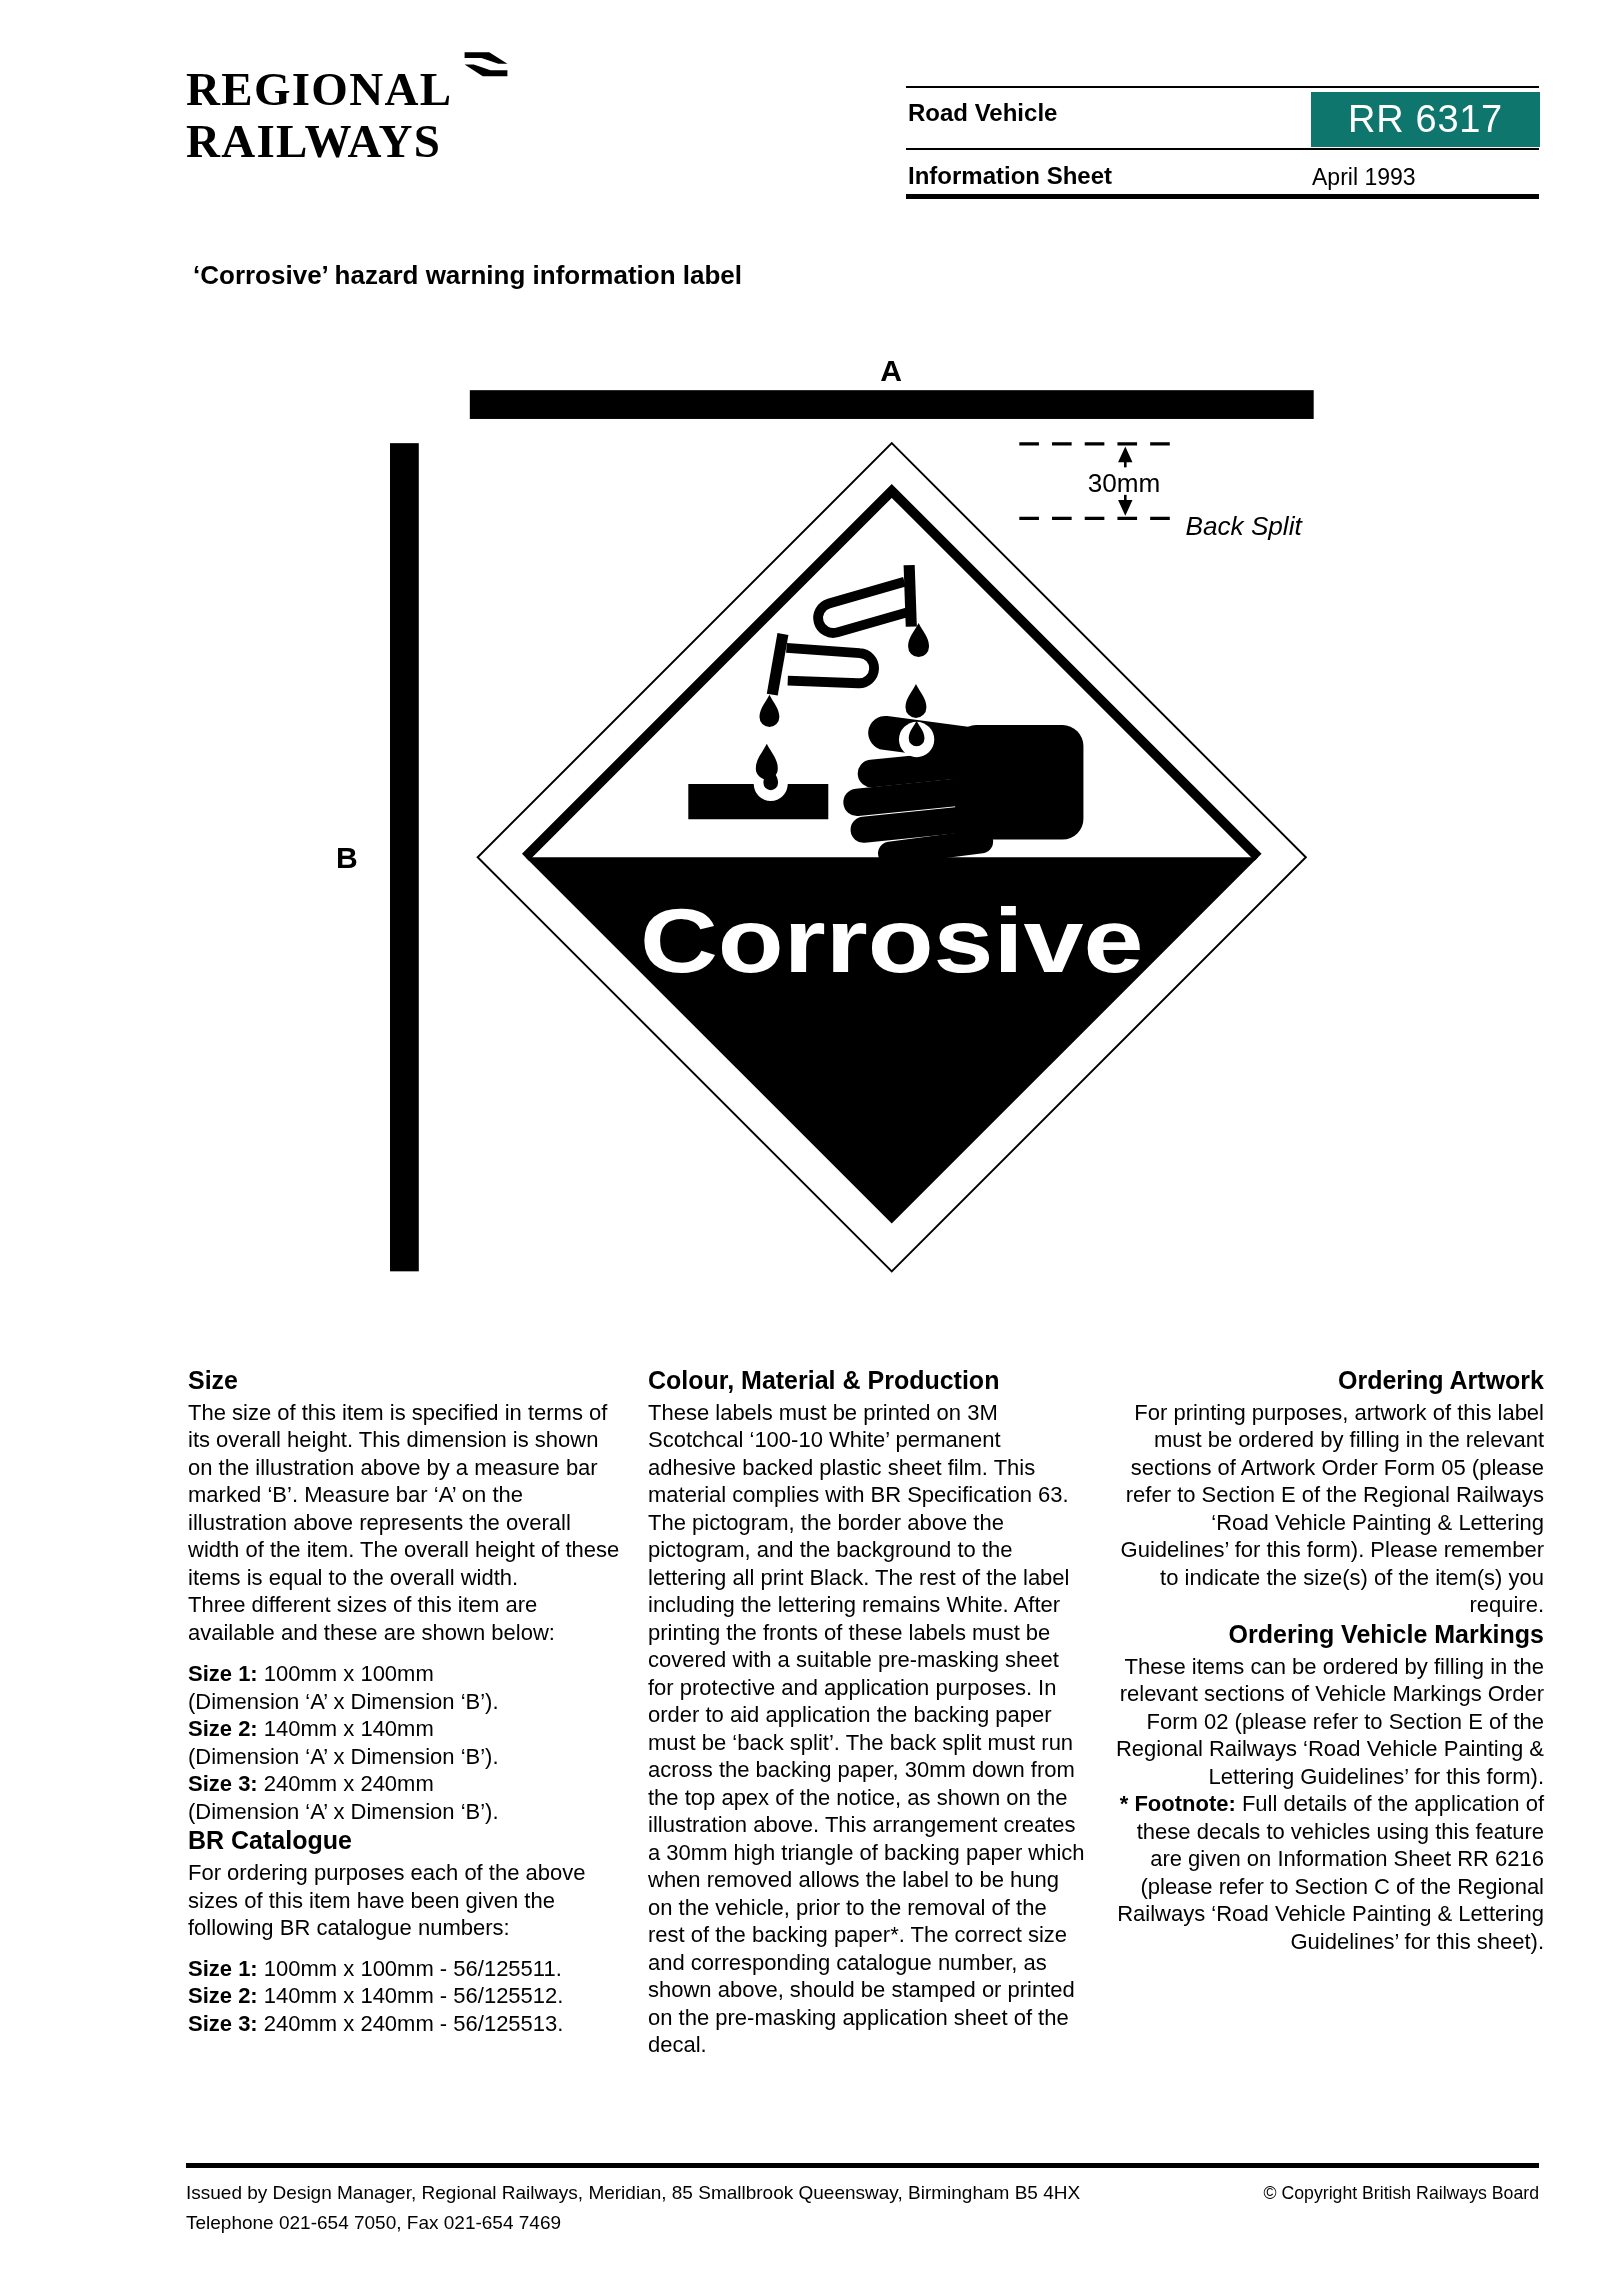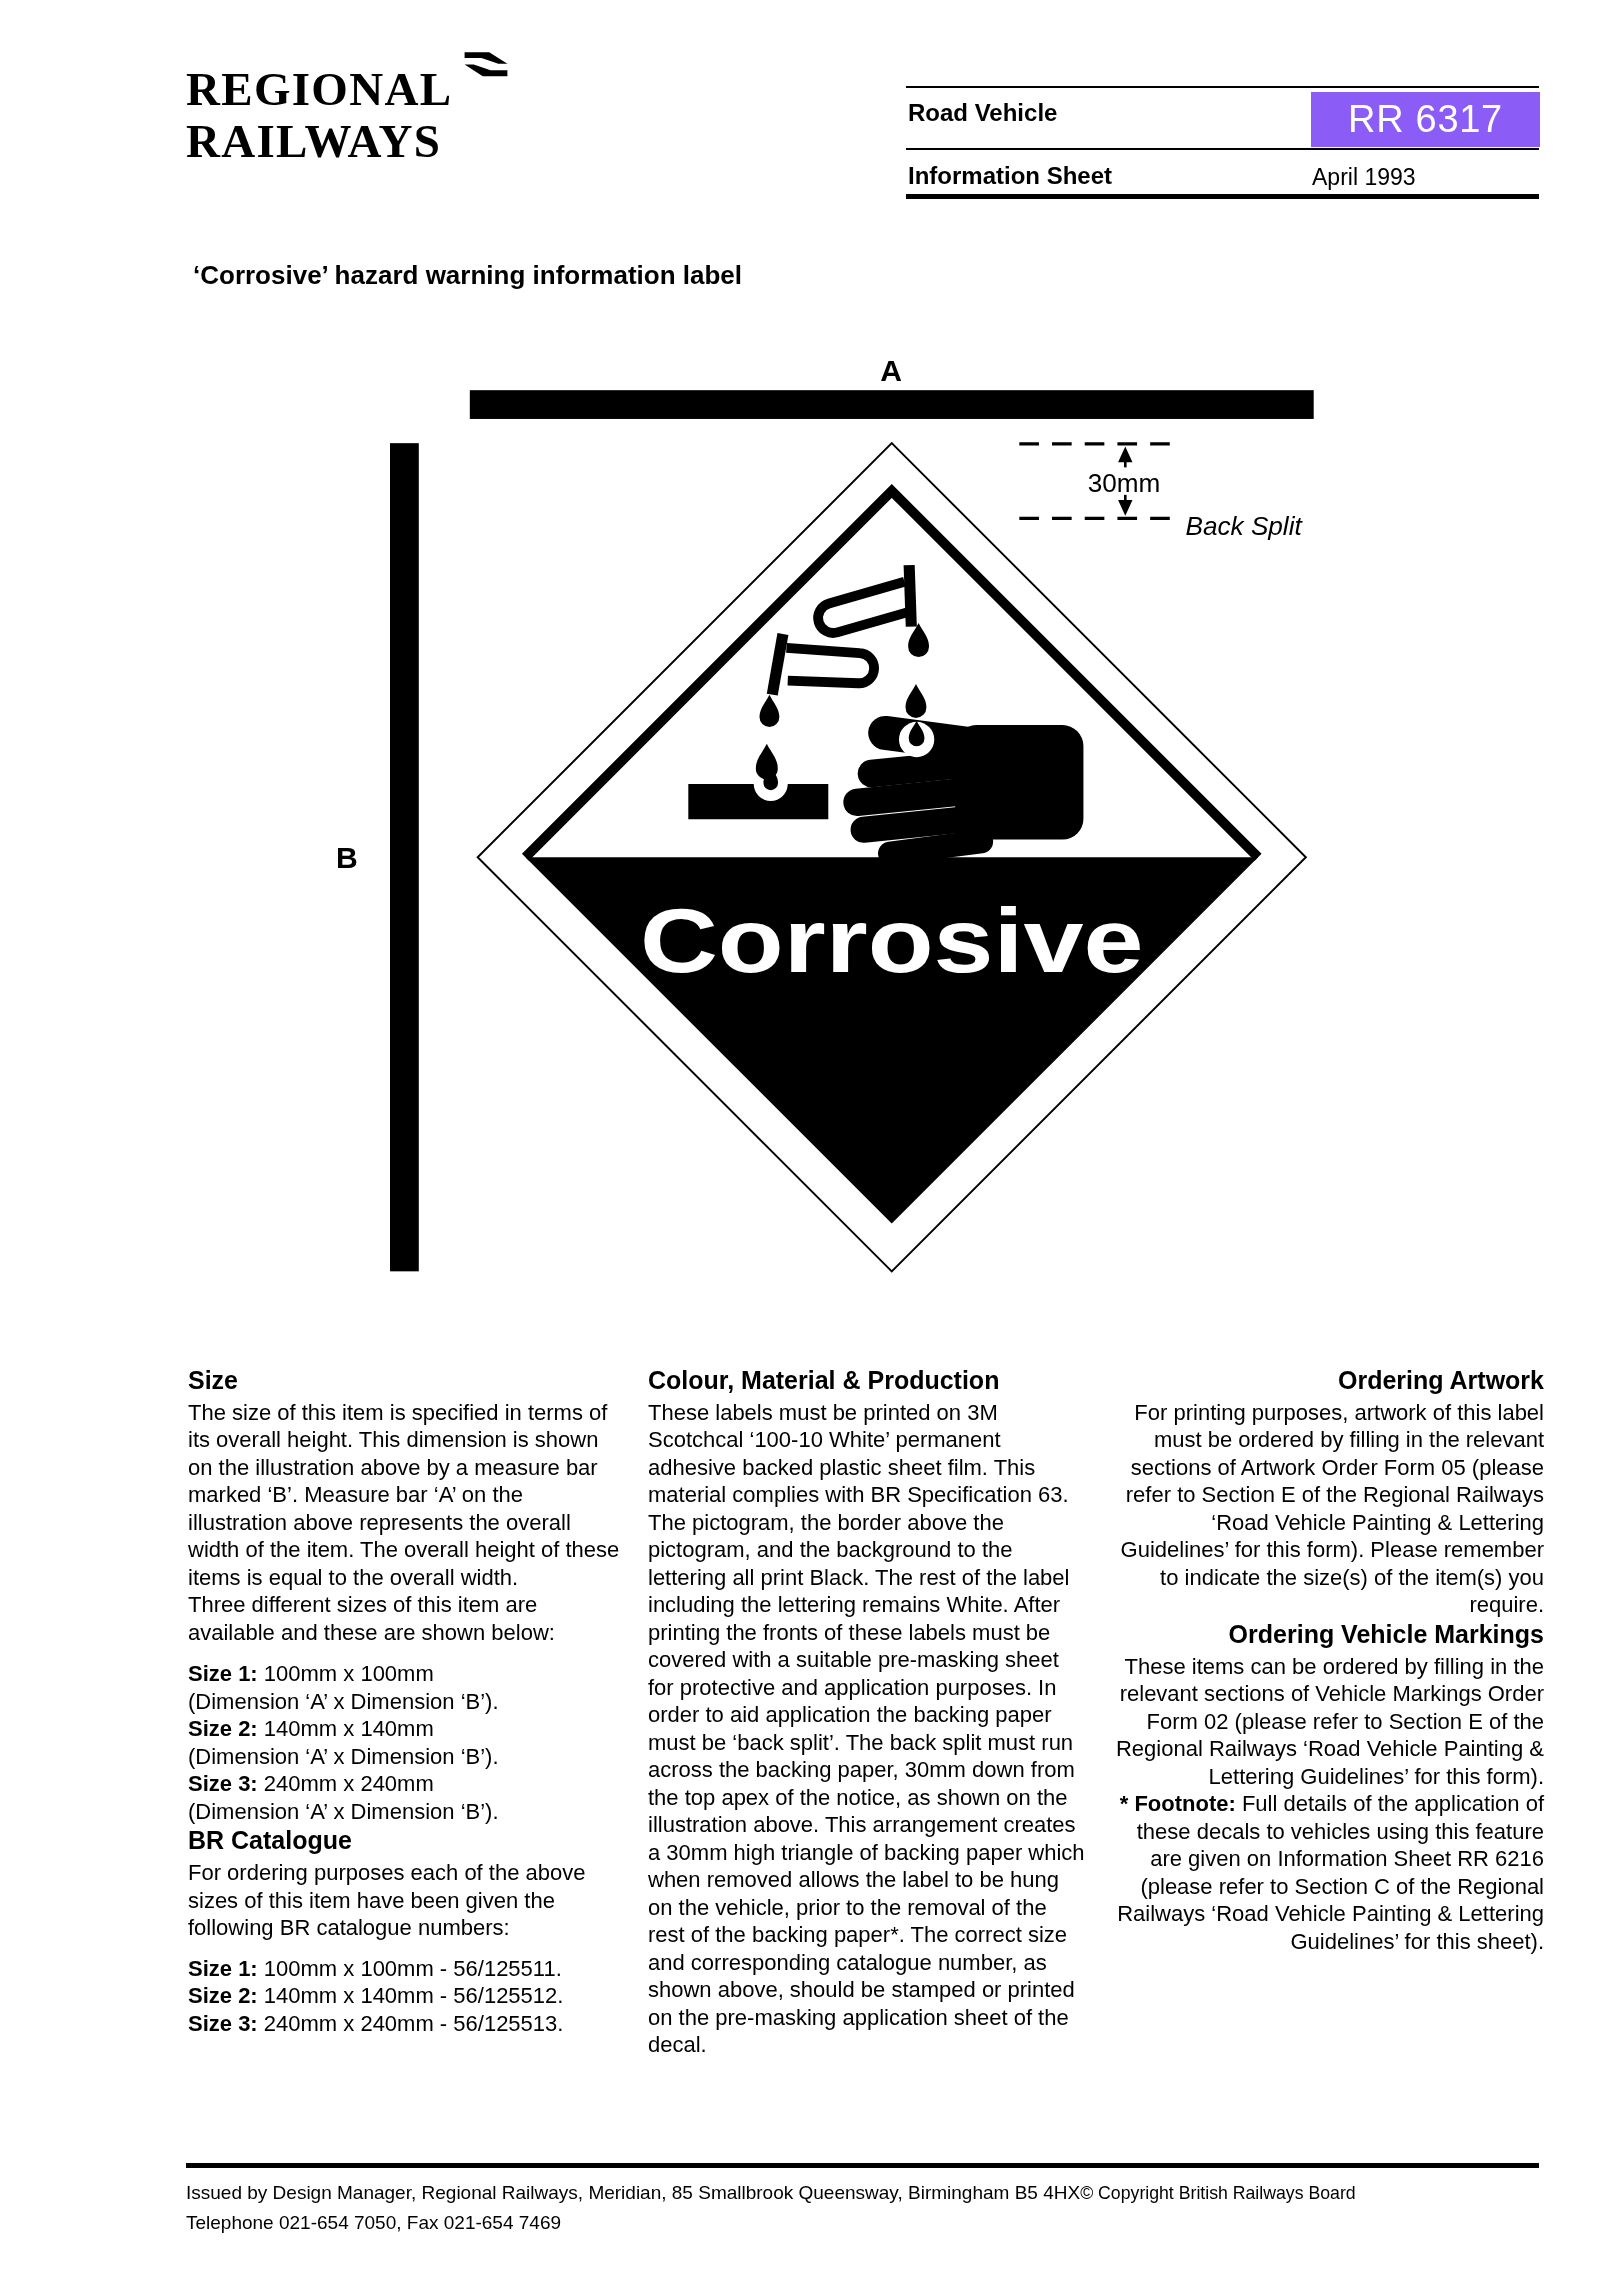--- a/index.html
+++ b/index.html
@@ -7,21 +7,21 @@
         font-family:"Liberation Sans",sans-serif;color:#000;}
   
   .logo{position:absolute;left:186px;top:63px;font-family:"Liberation Serif",serif;
         font-weight:bold;font-size:47px;line-height:52px;letter-spacing:1.3px;}
   .br-arrow{position:absolute;left:462px;top:48px;}
   .hdr-rule{position:absolute;background:#000;}
   .rule-top{left:906px;top:86px;width:633px;height:2px;}
   .rule-mid{left:906px;top:148px;width:633px;height:2px;}
   .rule-bot{left:906px;top:194px;width:633px;height:4.6px;}
   .doc-type{position:absolute;left:908px;top:99px;font-size:24px;font-weight:bold;}
-  .rr-box{position:absolute;left:1311px;top:92px;width:229px;height:55px;background:#8b5cf6;
+  .rr-box{position:absolute;left:1311px;top:92px;width:229px;height:55px;background:#0f766e;
           display:flex;align-items:center;justify-content:center;}
   .rr-box span{color:#fff;font-size:38px;letter-spacing:0.7px;}
   .sheet-type{position:absolute;left:908px;top:162px;font-size:24px;font-weight:bold;}
   .date{position:absolute;left:1312px;top:164px;font-size:23px;}
   
   .title{position:absolute;left:193px;top:260px;font-size:26px;font-weight:bold;}
   
   .diagram{position:absolute;left:301px;top:347px;}
   
   .col{position:absolute;top:1365px;font-size:22px;line-height:27.5px;}
@@ -31,21 +31,21 @@
   .col h3{font-size:25px;line-height:30px;margin:0 0 3.9px 0;}
   .col p{margin:0;}
   .sizes{margin-top:14px;}
   .h-later{margin-top:29px;}
   .cat{margin-top:13px;}
   .footnote{margin-top:84px;}
   b{font-weight:bold;}
   
   .foot-rule{position:absolute;left:186px;top:2163px;width:1353px;height:4.6px;background:#000;}
   .foot-row{position:absolute;left:186px;top:2182px;width:1353px;display:flex;
-            justify-content:flex-start;align-items:baseline;font-size:19px;}
+            justify-content:space-between;align-items:baseline;font-size:19px;}
   .foot-copy{font-size:17.7px;}
   .foot-line2{position:absolute;left:186px;top:2212px;font-size:19px;}
 </style>
 </head>
 <body>
 
 <div class="page">
 
   <div class="logo">
     <div>REGIONAL</div>

